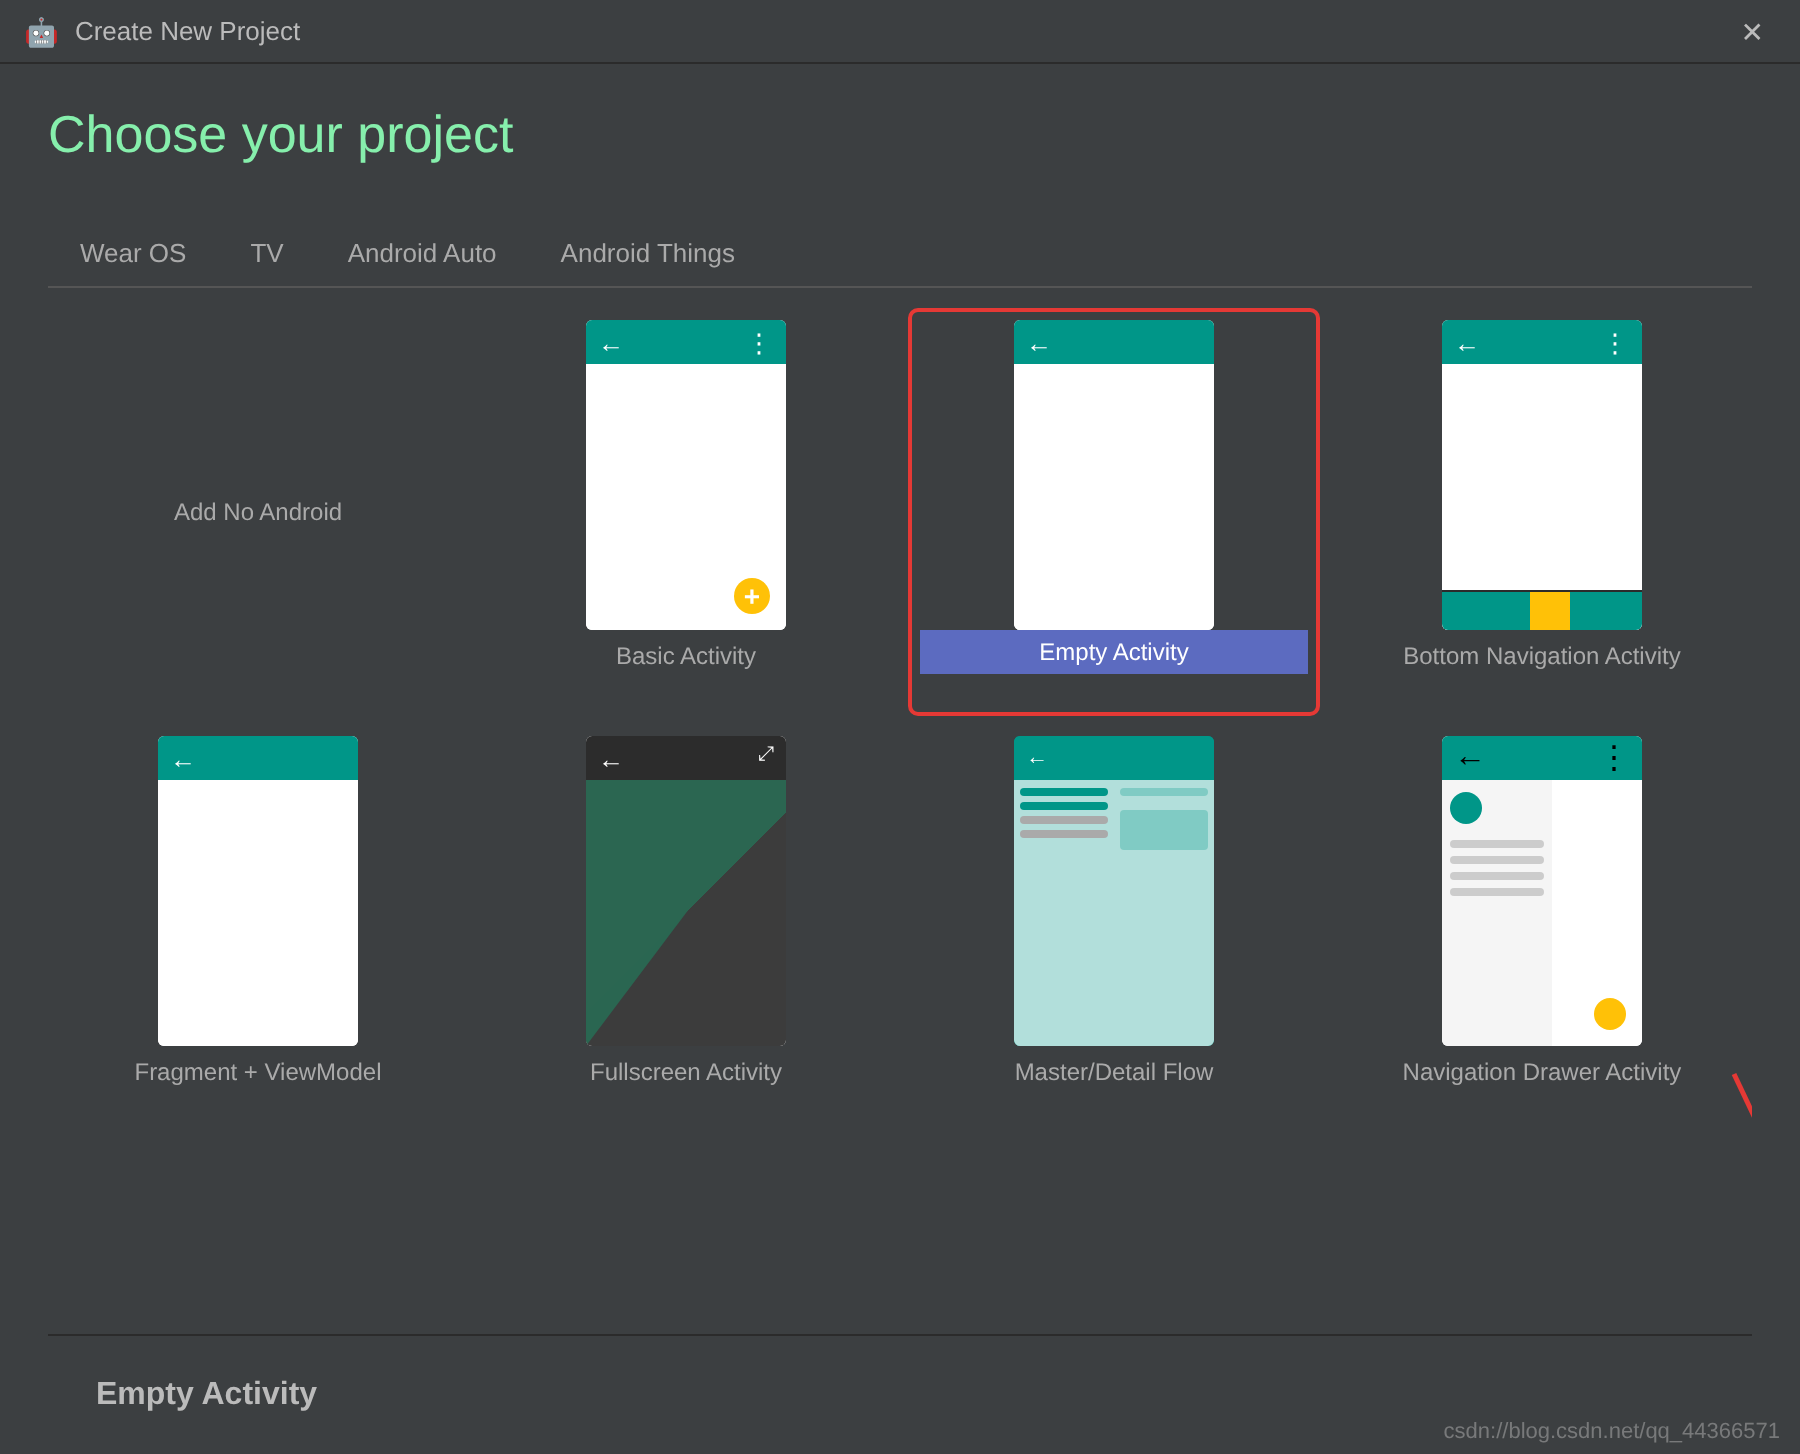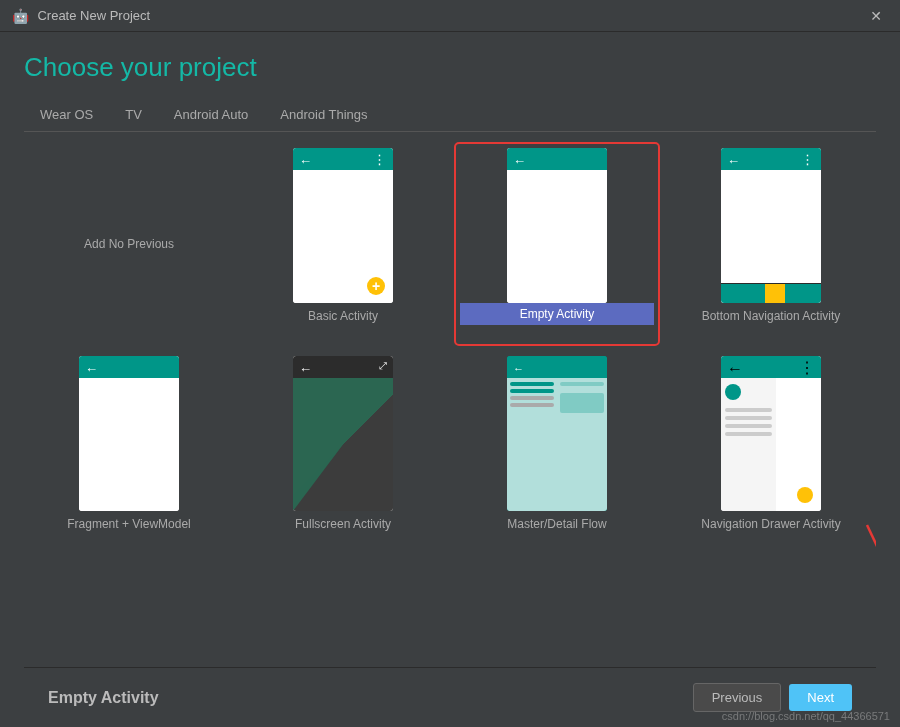--- a/index.html
+++ b/index.html
@@ -38,23 +38,23 @@
 
     .dialog-content {
       padding: 20px 24px 0 24px;
       height: calc(727px - 32px);
       display: flex;
       flex-direction: column;
     }
 
     .page-title {
       font-size: 26px;
-      color: #14b8a6;
+      color: #86efac;
       font-weight: 300;
-      margin-bottom: 16px;
+      margin-bottom: 28px;
     }
 
     .tabs {
       display: flex;
       border-bottom: 1px solid #555;
       margin-bottom: 0;
       gap: 0;
     }
     .tab {
       padding: 8px 16px;
@@ -390,21 +390,21 @@
   <div class="tabs">
     <div class="tab">Wear OS</div>
     <div class="tab">TV</div>
     <div class="tab">Android Auto</div>
     <div class="tab">Android Things</div>
   </div>
 
   <div class="grid-container">
 
     <div class="no-activity-item">
-      <div style="font-size:12px;color:#aaaaaa;text-align:center;">Add No Previous</div>
+      <div style="font-size:12px;color:#aaaaaa;text-align:center;">Add No Android</div>
     </div>
 
     <div class="grid-item">
       <div class="phone-card">
         <div class="top-bar">
           <span class="back-arrow">←</span>
           <span class="dots">⋮</span>
         </div>
         <div class="content-area">
           <div class="fab">+</div>
@@ -514,20 +514,16 @@
         <line x1="10" y1="5" x2="55" y2="100" stroke="#e53935" stroke-width="2.5" marker-end="url(#arrowhead)"></line>
       </svg>
     </div>
 
   </div>
 
   <div class="bottom-bar">
     <div class="bottom-info">
       <div class="activity-title">Empty Activity</div>
     </div>
-    <div class="bottom-buttons">
-      <button class="btn-previous">Previous</button>
-      <button class="btn-next">Next</button>
-    </div>
   </div>
 </div>
 
 <div class="watermark">csdn://blog.csdn.net/qq_44366571</div>
 
 </body></html>

